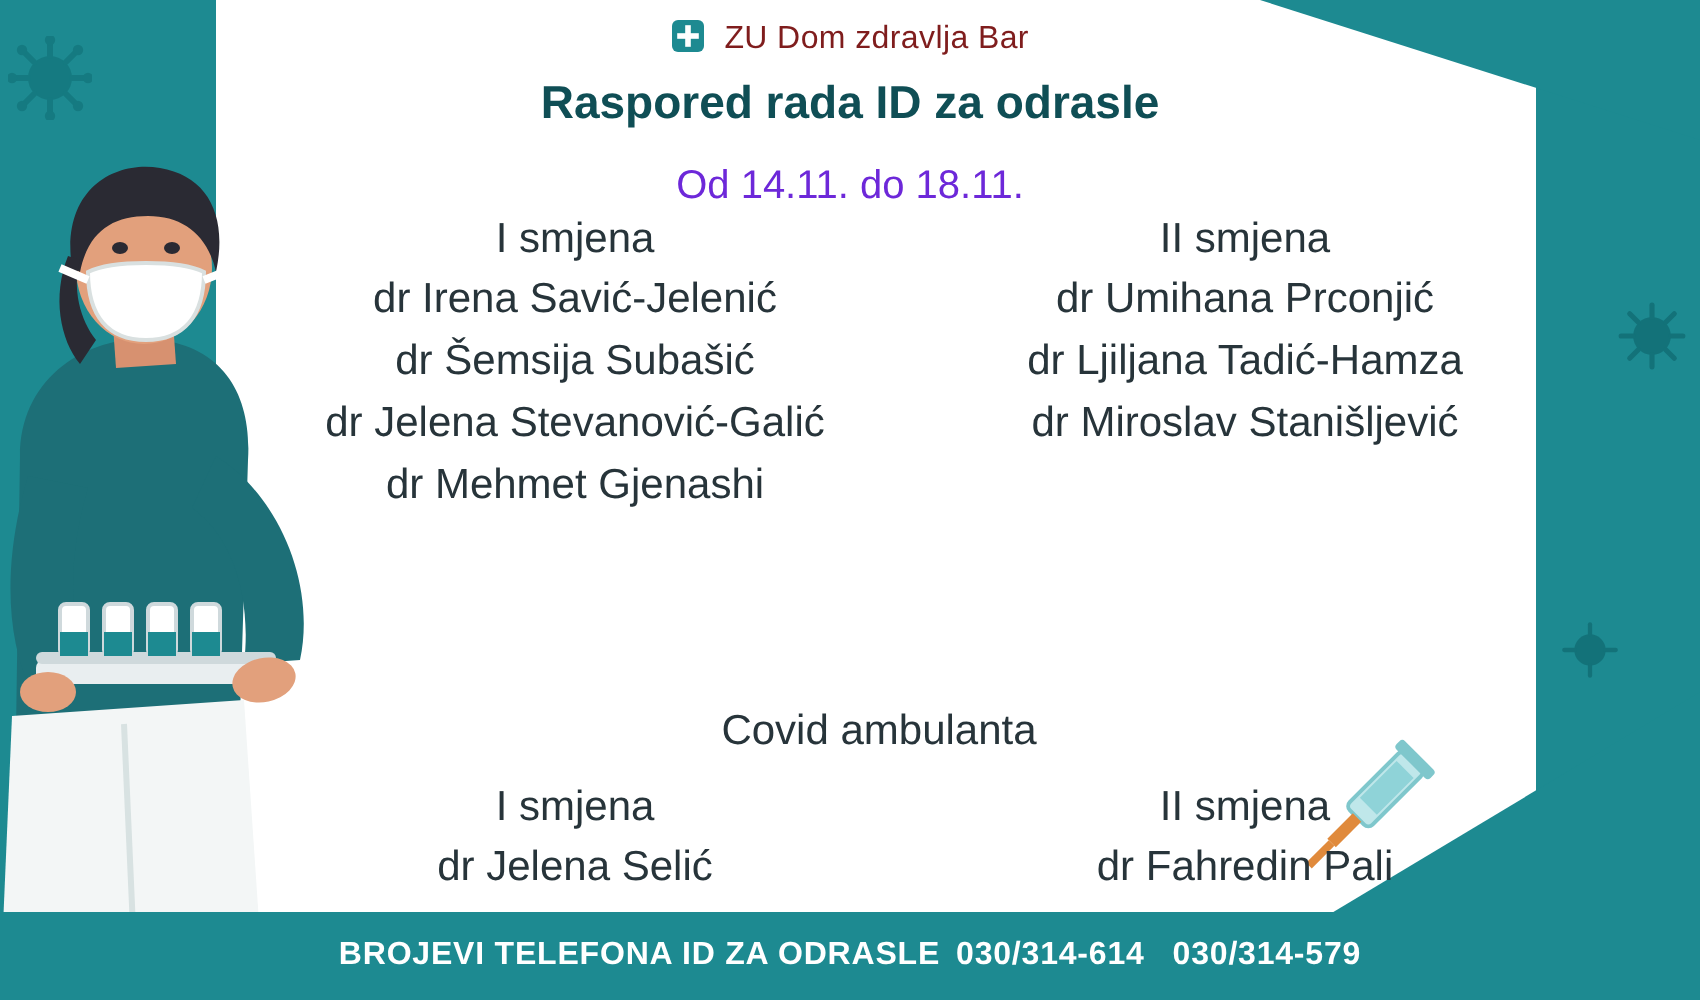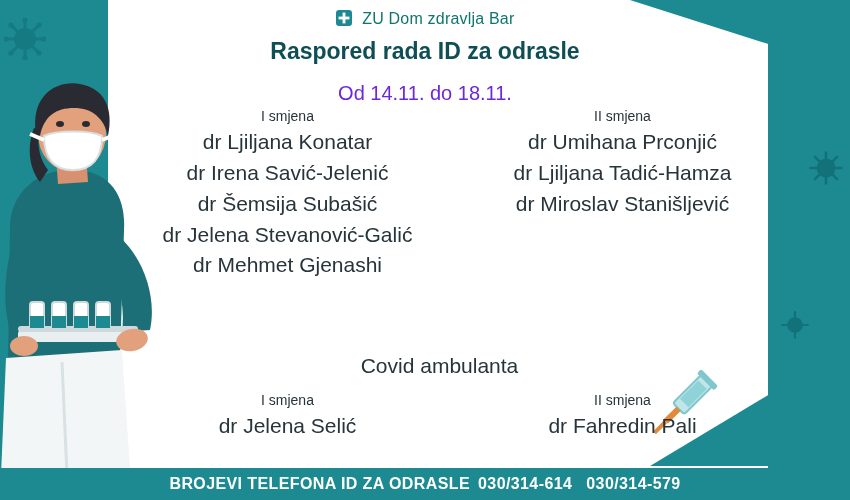--- a/index.html
+++ b/index.html
@@ -70,21 +70,21 @@
   }
   .nurse svg { display: block; }
 
   
   .brand {
     position: absolute;
     left: 0; right: 0;
     top: 10px;
     text-align: center;
     font-size: 16px;
-    color: #0f766e;
+    color: #7f1d1d;
     letter-spacing: .2px;
   }
   .brand .cross {
     display: inline-block;
     vertical-align: -2px;
     margin-right: 6px;
   }
   .title {
     position: absolute;
     left: 0; right: 0;
@@ -108,21 +108,21 @@
     left: 120px;
     right: 60px;
     display: flex;
     justify-content: space-between;
   }
   .shift-col {
     flex: 1 1 0;
     text-align: center;
   }
   .shift-head {
-    font-size: 14px;
+    font-size: 21px;
     color: #27343a;
     margin-bottom: 3px;
   }
   .shift-name {
     font-size: 21px;
     color: #27343a;
     line-height: 1.47;
   }
   .covid-title {
     position: absolute;
@@ -138,21 +138,21 @@
     top: 392px;
     left: 120px;
     right: 60px;
     display: flex;
     justify-content: space-between;
   }
   .footer {
     position: absolute;
     left: 0; right: 0;
     bottom: 0;
-    height: 32px;
+    height: 44px;
     background: #1d8a91;
     color: #ffffff;
     font-size: 16px;
     font-weight: bold;
     letter-spacing: .4px;
     display: flex;
     align-items: center;
     justify-content: center;
   }
   .footer .phones { margin-left: 8px; }
@@ -334,21 +334,20 @@
     </span>
     <span>ZU Dom zdravlja Bar</span>
   </div>
 
   <div class="title">Raspored rada ID za odrasle</div>
   <div class="subtitle">Od 14.11. do 18.11.</div>
 
   <div class="shifts">
     <div class="shift-col">
       <div class="shift-head">I smjena</div>
-      <div class="shift-name">dr Ljiljana Konatar</div>
       <div class="shift-name">dr Irena Savić-Jelenić</div>
       <div class="shift-name">dr Šemsija Subašić</div>
       <div class="shift-name">dr Jelena Stevanović-Galić</div>
       <div class="shift-name">dr Mehmet Gjenashi</div>
     </div>
     <div class="shift-col">
       <div class="shift-head">II smjena</div>
       <div class="shift-name">dr Umihana Prconjić</div>
       <div class="shift-name">dr Ljiljana Tadić-Hamza</div>
       <div class="shift-name">dr Miroslav Stanišljević</div>

